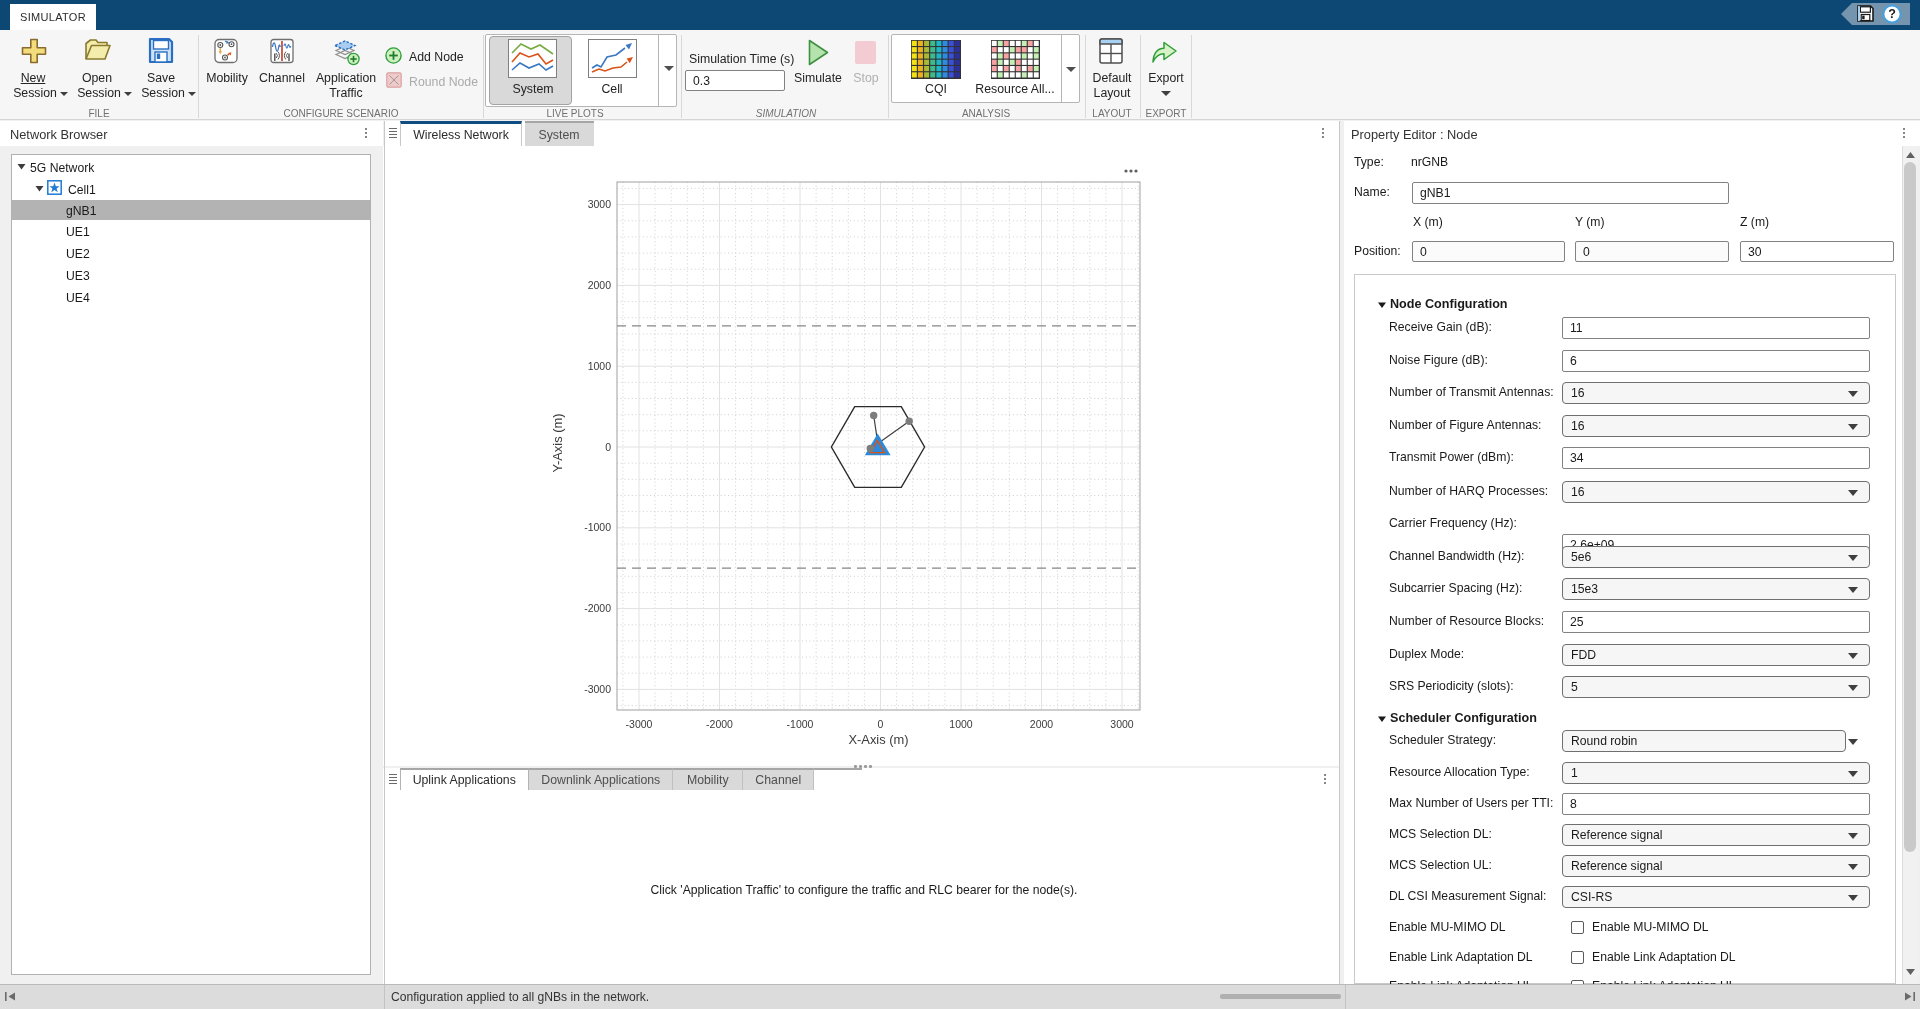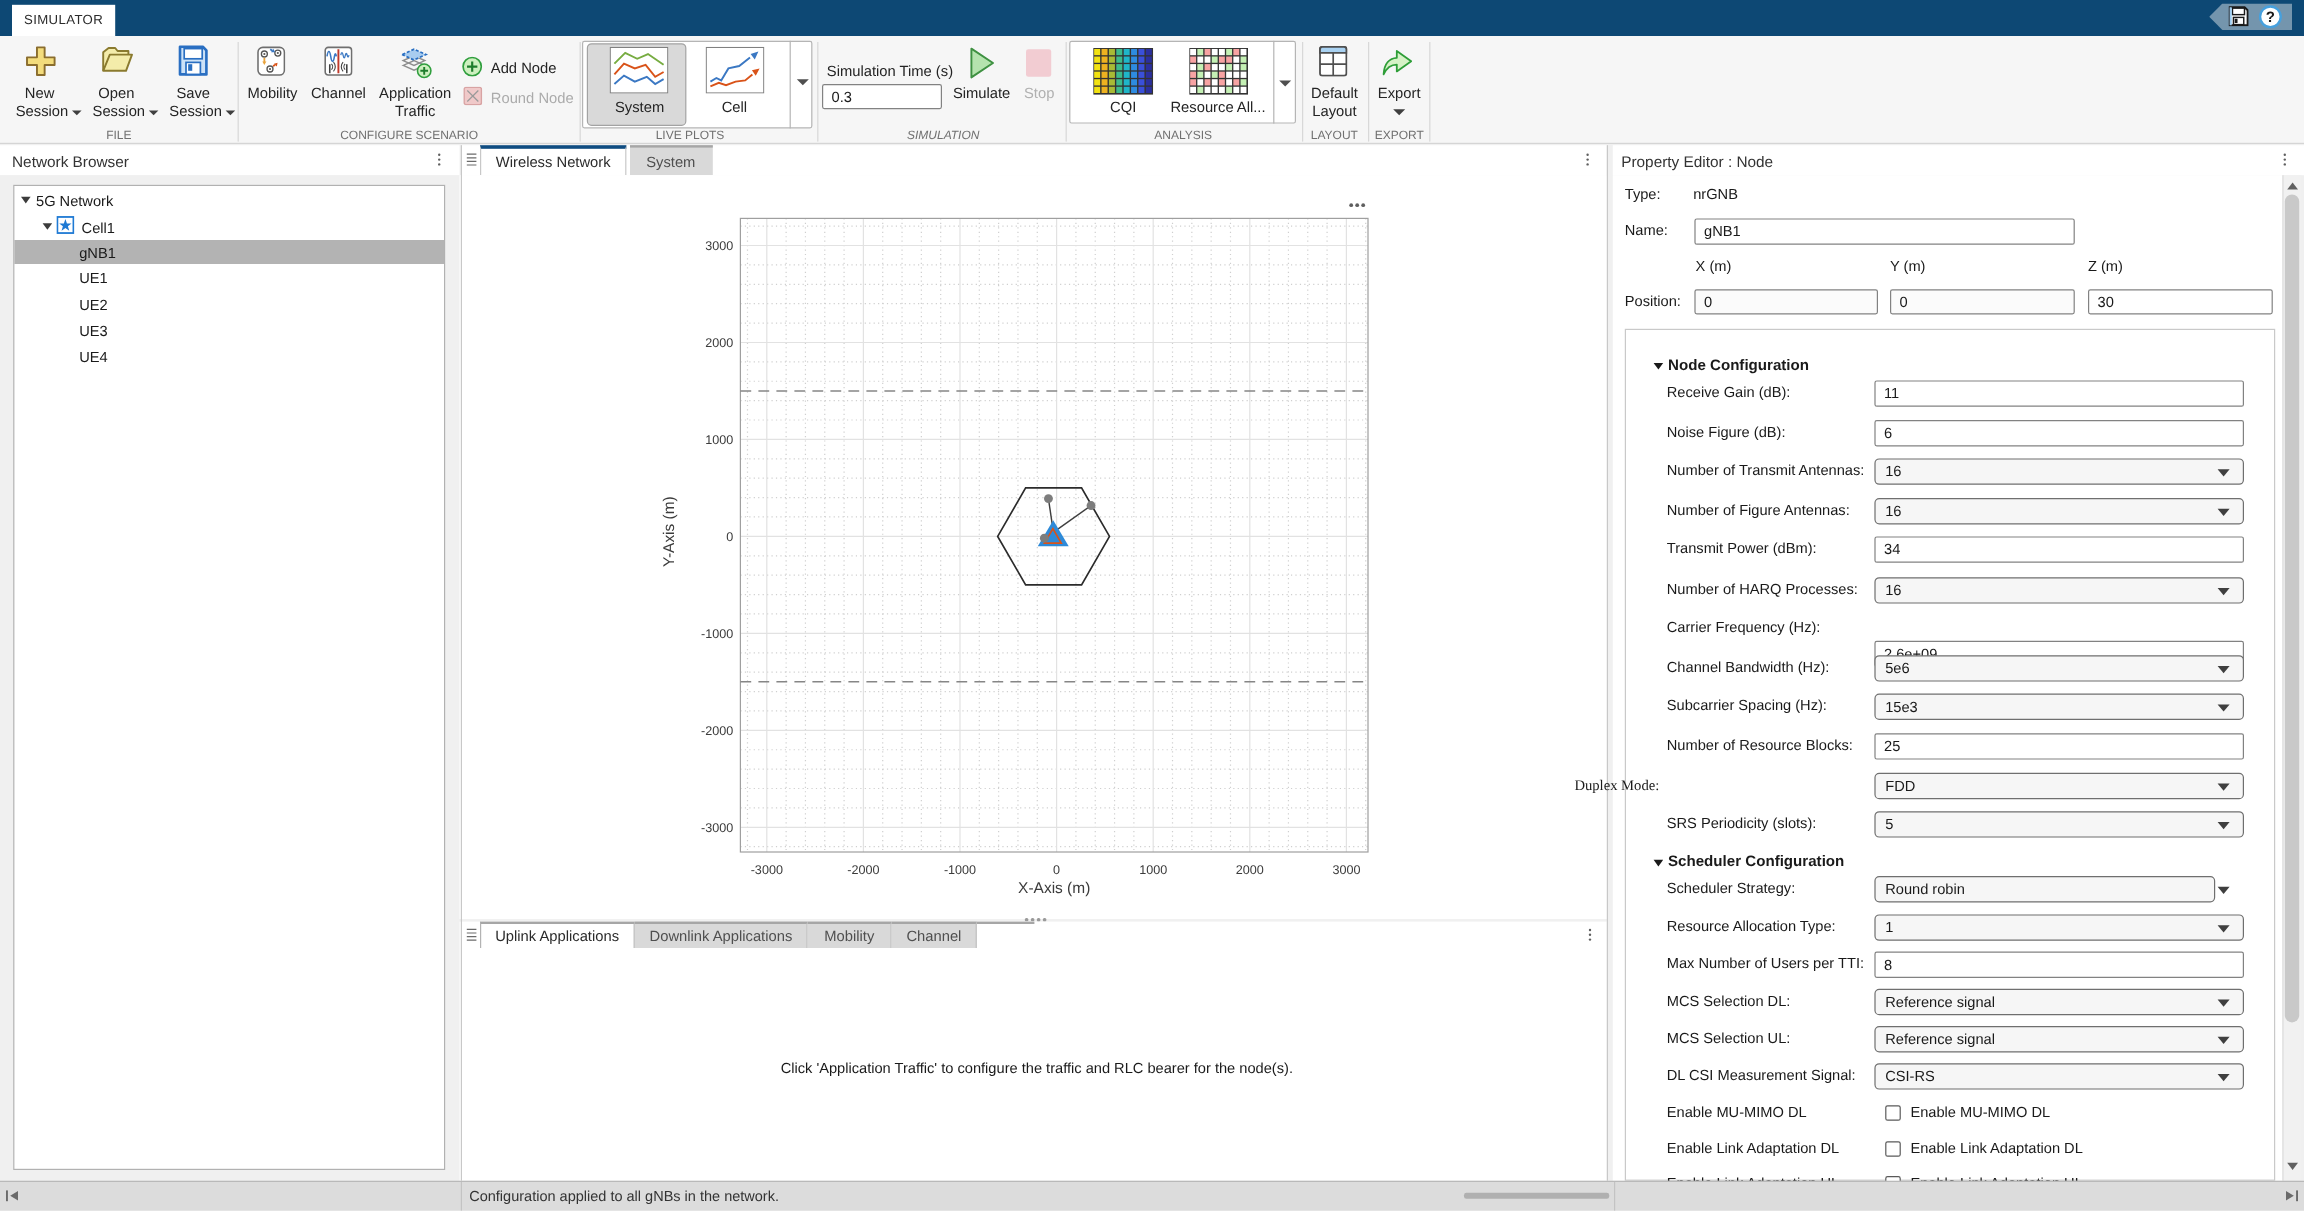--- a/index.html
+++ b/index.html
@@ -51,21 +51,21 @@
 <svg class="abs" style="left:84px;top:38px;" width="27" height="26" viewBox="0 0 27 26">
     <path d="M2 21 V5.5 L6.5 2 H12 L14 4.5 H23 V8" fill="#f4ecaa" stroke="#8a7a2e" stroke-width="1.6" stroke-linejoin="round"></path>
     <path d="M2 21 L7.5 7.5 H26 L21 21 Z" fill="#f4ecaa" stroke="#8a7a2e" stroke-width="1.6" stroke-linejoin="round"></path>
   </svg>
 <svg class="abs" style="left:148px;top:37px;" width="26" height="27" viewBox="0 0 26 27">
     <path d="M2 2 H21 L24 5 V25 H2 Z" fill="#cde2f7" stroke="#2a6fc2" stroke-width="2.2" stroke-linejoin="round"></path>
     <rect x="5.5" y="3.5" width="15" height="8.5" fill="#ffffff" stroke="#2a6fc2" stroke-width="1.4"></rect>
     <rect x="7" y="15" width="12" height="10" fill="#ffffff" stroke="#2a6fc2" stroke-width="1.4"></rect>
     <rect x="8.8" y="16.5" width="3.4" height="5.5" fill="#2a6fc2"></rect>
   </svg>
-<div class="ribtxt" style="left:33px;top:71px;">New</div>
+<div class="ribtxt" style="left:33px;top:71px;text-decoration:underline;">New</div>
 <div class="ribtxt" style="left:35px;top:86px;">Session</div>
 <div style="position:absolute;left:60px;top:92px;width:0;height:0;border-left:4.0px solid transparent;border-right:4.0px solid transparent;border-top:4.5px solid #3f3f3f;"></div>
 <div class="ribtxt" style="left:97px;top:71px;">Open</div>
 <div class="ribtxt" style="left:99px;top:86px;">Session</div>
 <div style="position:absolute;left:124px;top:92px;width:0;height:0;border-left:4.0px solid transparent;border-right:4.0px solid transparent;border-top:4.5px solid #3f3f3f;"></div>
 <div class="ribtxt" style="left:161px;top:71px;">Save</div>
 <div class="ribtxt" style="left:163px;top:86px;">Session</div>
 <div style="position:absolute;left:188px;top:92px;width:0;height:0;border-left:4.0px solid transparent;border-right:4.0px solid transparent;border-top:4.5px solid #3f3f3f;"></div>
 <svg class="abs" style="left:214px;top:38px;" width="24" height="26" viewBox="0 0 24 26">
     <rect x="1" y="1.5" width="22" height="23" rx="4" fill="#ffffff" stroke="#6f6f6f" stroke-width="1.3"></rect>
@@ -488,21 +488,21 @@
 <div class="lbl" style="left:1389px;top:516px;">Carrier Frequency (Hz):</div>
 <div class="input" style="left:1562px;top:513px;width:308px;height:22px;margin-top:21px;">2.6e+09</div>
 <div class="lbl" style="left:1389px;top:549px;">Channel Bandwidth (Hz):</div>
 <div class="drop" style="left:1562px;top:546px;width:308px;height:22px;">5e6</div>
 <div style="position:absolute;left:1848px;top:554.5px;width:0;height:0;border-left:5.5px solid transparent;border-right:5.5px solid transparent;border-top:6px solid #3f3f3f;"></div>
 <div class="lbl" style="left:1389px;top:581px;">Subcarrier Spacing (Hz):</div>
 <div class="drop" style="left:1562px;top:578px;width:308px;height:22px;">15e3</div>
 <div style="position:absolute;left:1848px;top:586.5px;width:0;height:0;border-left:5.5px solid transparent;border-right:5.5px solid transparent;border-top:6px solid #3f3f3f;"></div>
 <div class="lbl" style="left:1389px;top:614px;">Number of Resource Blocks:</div>
 <div class="input" style="left:1562px;top:611px;width:308px;height:22px;">25</div>
-<div class="lbl" style="left:1312px;top:647px;font-family:Liberation Serif, serif;">Duplex Mode:</div>
+<div class="lbl" style="left:1389px;top:647px;">Duplex Mode:</div>
 <div class="drop" style="left:1562px;top:644px;width:308px;height:22px;">FDD</div>
 <div style="position:absolute;left:1848px;top:652.5px;width:0;height:0;border-left:5.5px solid transparent;border-right:5.5px solid transparent;border-top:6px solid #3f3f3f;"></div>
 <div class="lbl" style="left:1389px;top:679px;">SRS Periodicity (slots):</div>
 <div class="drop" style="left:1562px;top:676px;width:308px;height:22px;">5</div>
 <div style="position:absolute;left:1848px;top:684.5px;width:0;height:0;border-left:5.5px solid transparent;border-right:5.5px solid transparent;border-top:6px solid #3f3f3f;"></div>
 <svg class="abs" style="left:1377px;top:714px;" width="10" height="10" viewBox="0 0 10 10">
     <path d="M1 2.5 L9 2.5 L5 8 Z" fill="#1a1a1a"></path>
   </svg>
 <div class="abs" style="left:1390px;top:711px;font-size:12.6px;font-weight:bold;color:#1a1a1a;white-space:nowrap;">Scheduler Configuration</div>
 <div class="lbl" style="left:1389px;top:733px;">Scheduler Strategy:</div>

